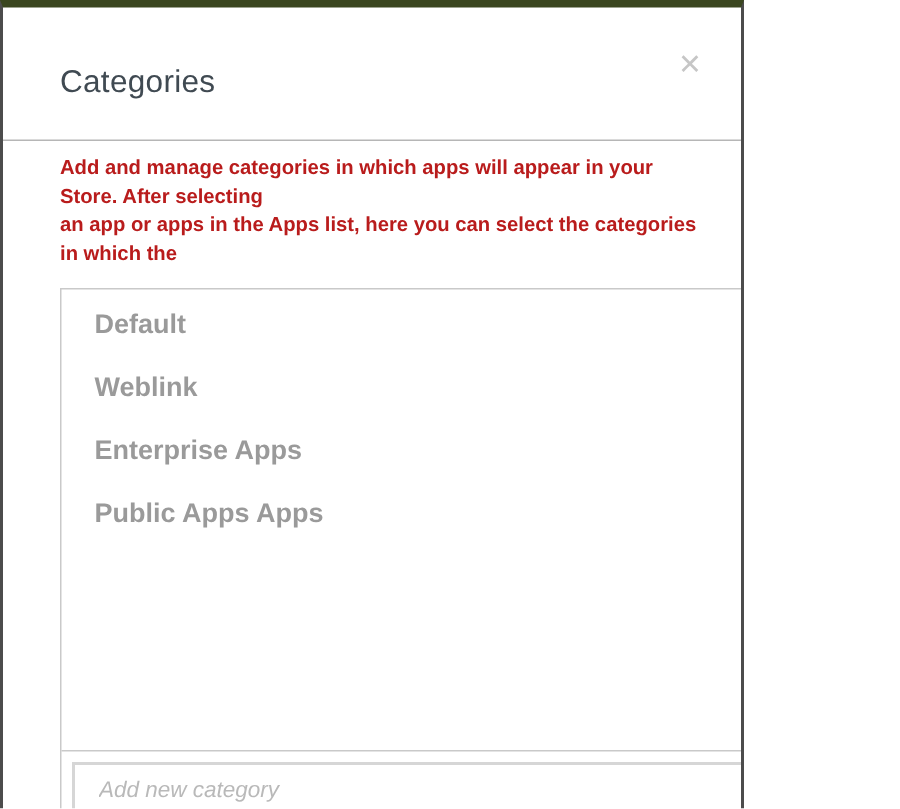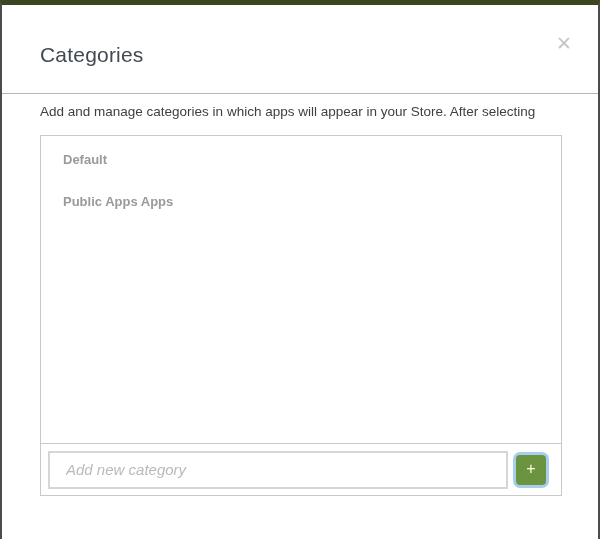--- a/index.html
+++ b/index.html
@@ -4,21 +4,21 @@
 <style>
   html, body {
     margin: 0;
     padding: 0;
     background: #ffffff;
     font-family: "Liberation Sans", sans-serif;
   }
   .modal {
     position: relative;
     box-sizing: border-box;
-    width: 600px;
+    width: 496px;
     height: 539px;
     background: #ffffff;
     border-top: 5px solid #3a461f;
     border-left: 2px solid #4c4c4c;
     border-right: 2px solid #4c4c4c;
     overflow: hidden;
   }
   .header {
     box-sizing: border-box;
     height: 89px;
@@ -44,22 +44,22 @@
     font-size: 19px;
     line-height: 1;
     color: #c6c6c6;
     cursor: pointer;
     font-family: "Liberation Sans", sans-serif;
   }
   .desc {
     margin: 8px 24px 0 38px;
     font-size: 13.5px;
     line-height: 19px;
-    font-weight: 400;
-    color: #404040;
+    font-weight: 700;
+    color: #b91c1c;
   }
   .panel {
     box-sizing: border-box;
     margin: 14px 0 0 38px;
     width: 522px;
     height: 361px;
     border: 1px solid #c9c9c9;
     display: flex;
     flex-direction: column;
     background: #ffffff;
@@ -68,21 +68,21 @@
     flex: 1;
     margin: 0;
     padding: 2px 0 0 22px;
     list-style: none;
     overflow: hidden;
   }
   .cat-item {
     height: 42px;
     display: flex;
     align-items: center;
-    font-size: 13px;
+    font-size: 18px;
     font-weight: 700;
     color: #9a9a9a;
     cursor: pointer;
   }
   .add-row {
     box-sizing: border-box;
     height: 52px;
     border-top: 1px solid #c9c9c9;
     display: flex;
     align-items: center;
@@ -128,25 +128,28 @@
 
 <div class="modal">
 
   <div class="header">
     <h1 class="title">Categories</h1>
     <button class="close-btn">✕</button>
   </div>
 
   <div class="desc">
     <div>Add and manage categories in which apps will appear in your Store. After selecting</div>
+    <div>an app or apps in the Apps list, here you can select the categories in which the</div>
   </div>
 
   <div class="panel">
     <ul class="cat-list">
       <li class="cat-item">Default</li>
+      <li class="cat-item">Weblink</li>
+      <li class="cat-item">Enterprise Apps</li>
       <li class="cat-item">Public Apps Apps</li>
     </ul>
     <div class="add-row">
       <input class="add-input" type="text" placeholder="Add new category" style="">
       <button class="add-btn">+</button>
     </div>
   </div>
 
 </div>
 

